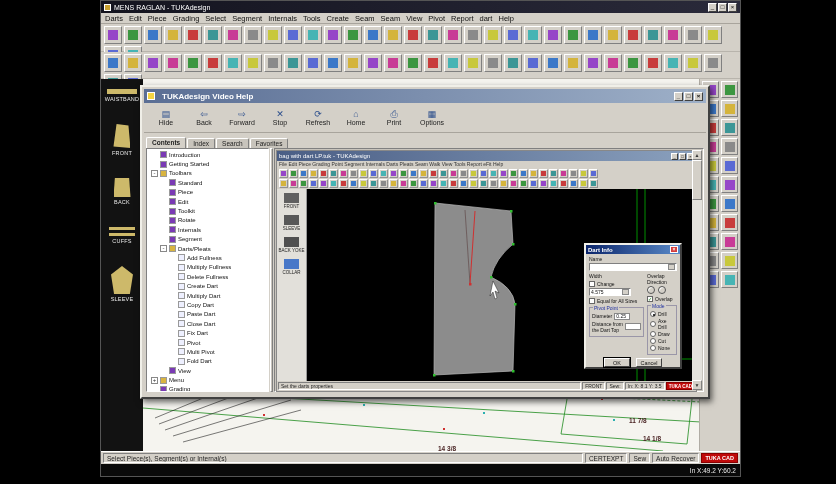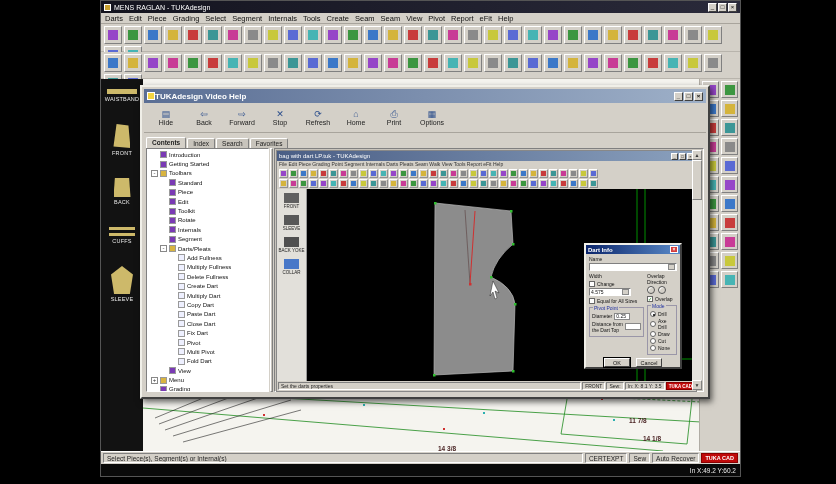--- a/index.html
+++ b/index.html
@@ -51,21 +51,21 @@
   .brand{background:#c00a0a;color:#fff;font-size:5.5px;font-weight:bold;display:flex;align-items:center;
        padding:0 3px;border:1px solid #800;}
   #status2{position:absolute;left:0;right:0;bottom:0;height:12px;background:#0a0a0a;display:flex;
        align-items:center;justify-content:flex-end;gap:6px;padding:0 4px;font-size:6.5px;color:#eee;}
 
   
   #help{position:absolute;left:140px;top:85px;width:570px;height:314px;background:#d4d0c8;
        border:2px solid;border-color:#f0efe8 #404040 #404040 #f0efe8;box-shadow:2px 3px 6px rgba(0,0,0,0.6);}
   #help-title{position:absolute;left:2px;top:2px;right:2px;height:14px;
        background:linear-gradient(90deg,#5a6e94,#9eb0c8);color:#fff;font-size:8px;font-weight:bold;
-       display:flex;align-items:center;gap:0;padding:0 3px;}
+       display:flex;align-items:center;gap:7px;padding:0 3px;}
   .help-ico{width:8px;height:8px;background:#f4d442;border:1px solid #fff;}
   #help-tb{position:absolute;left:2px;top:16px;right:2px;height:30px;display:flex;align-items:center;
        gap:2px;padding:0 4px;border-bottom:1px solid #a8a49c;}
   .hb{display:flex;flex-direction:column;align-items:center;justify-content:center;width:36px;height:27px;
        font-size:7px;color:#222;}
   .hb-ico{font-size:9px;line-height:10px;color:#2a4d8c;font-style:normal;}
   #help-tabs{position:absolute;left:4px;top:47px;right:4px;height:14px;display:flex;align-items:flex-end;
        font-size:6.5px;color:#222;}
   .tab{border:1px solid;border-color:#fff #808080 #808080 #fff;border-bottom:none;padding:1px 5px;
        background:#c8c4bc;border-radius:2px 2px 0 0;margin-right:1px;}
@@ -177,21 +177,21 @@
         <span class="menu-item">Select</span>
         <span class="menu-item">Segment</span>
         <span class="menu-item">Internals</span>
         <span class="menu-item">Tools</span>
         <span class="menu-item">Create</span>
         <span class="menu-item">Seam</span>
         <span class="menu-item">Seam</span>
         <span class="menu-item">View</span>
         <span class="menu-item">Pivot</span>
         <span class="menu-item">Report</span>
-        <span class="menu-item">eFit</span>
+        <span class="menu-item">dart</span>
         <span class="menu-item">Help</span>
       </div>
 
     <div class="toolbar" id="tb1">
 
     <span class="icon-cell">
           <i style="background: rgb(150, 70, 200);"></i>
         </span>
         <span class="icon-cell">
           <i style="background: rgb(60, 150, 64);"></i>

